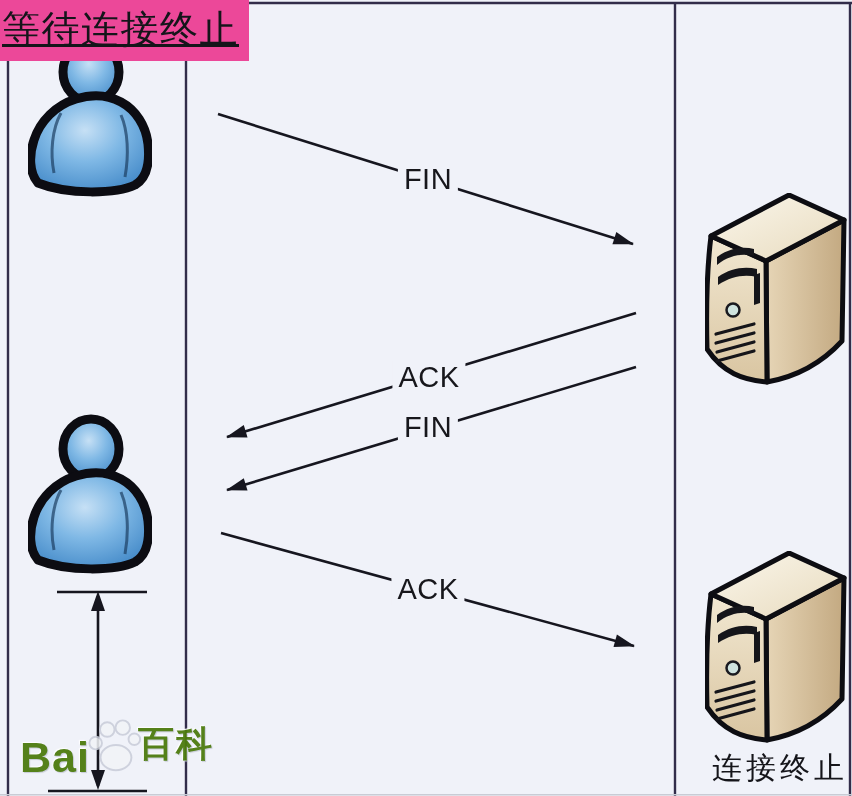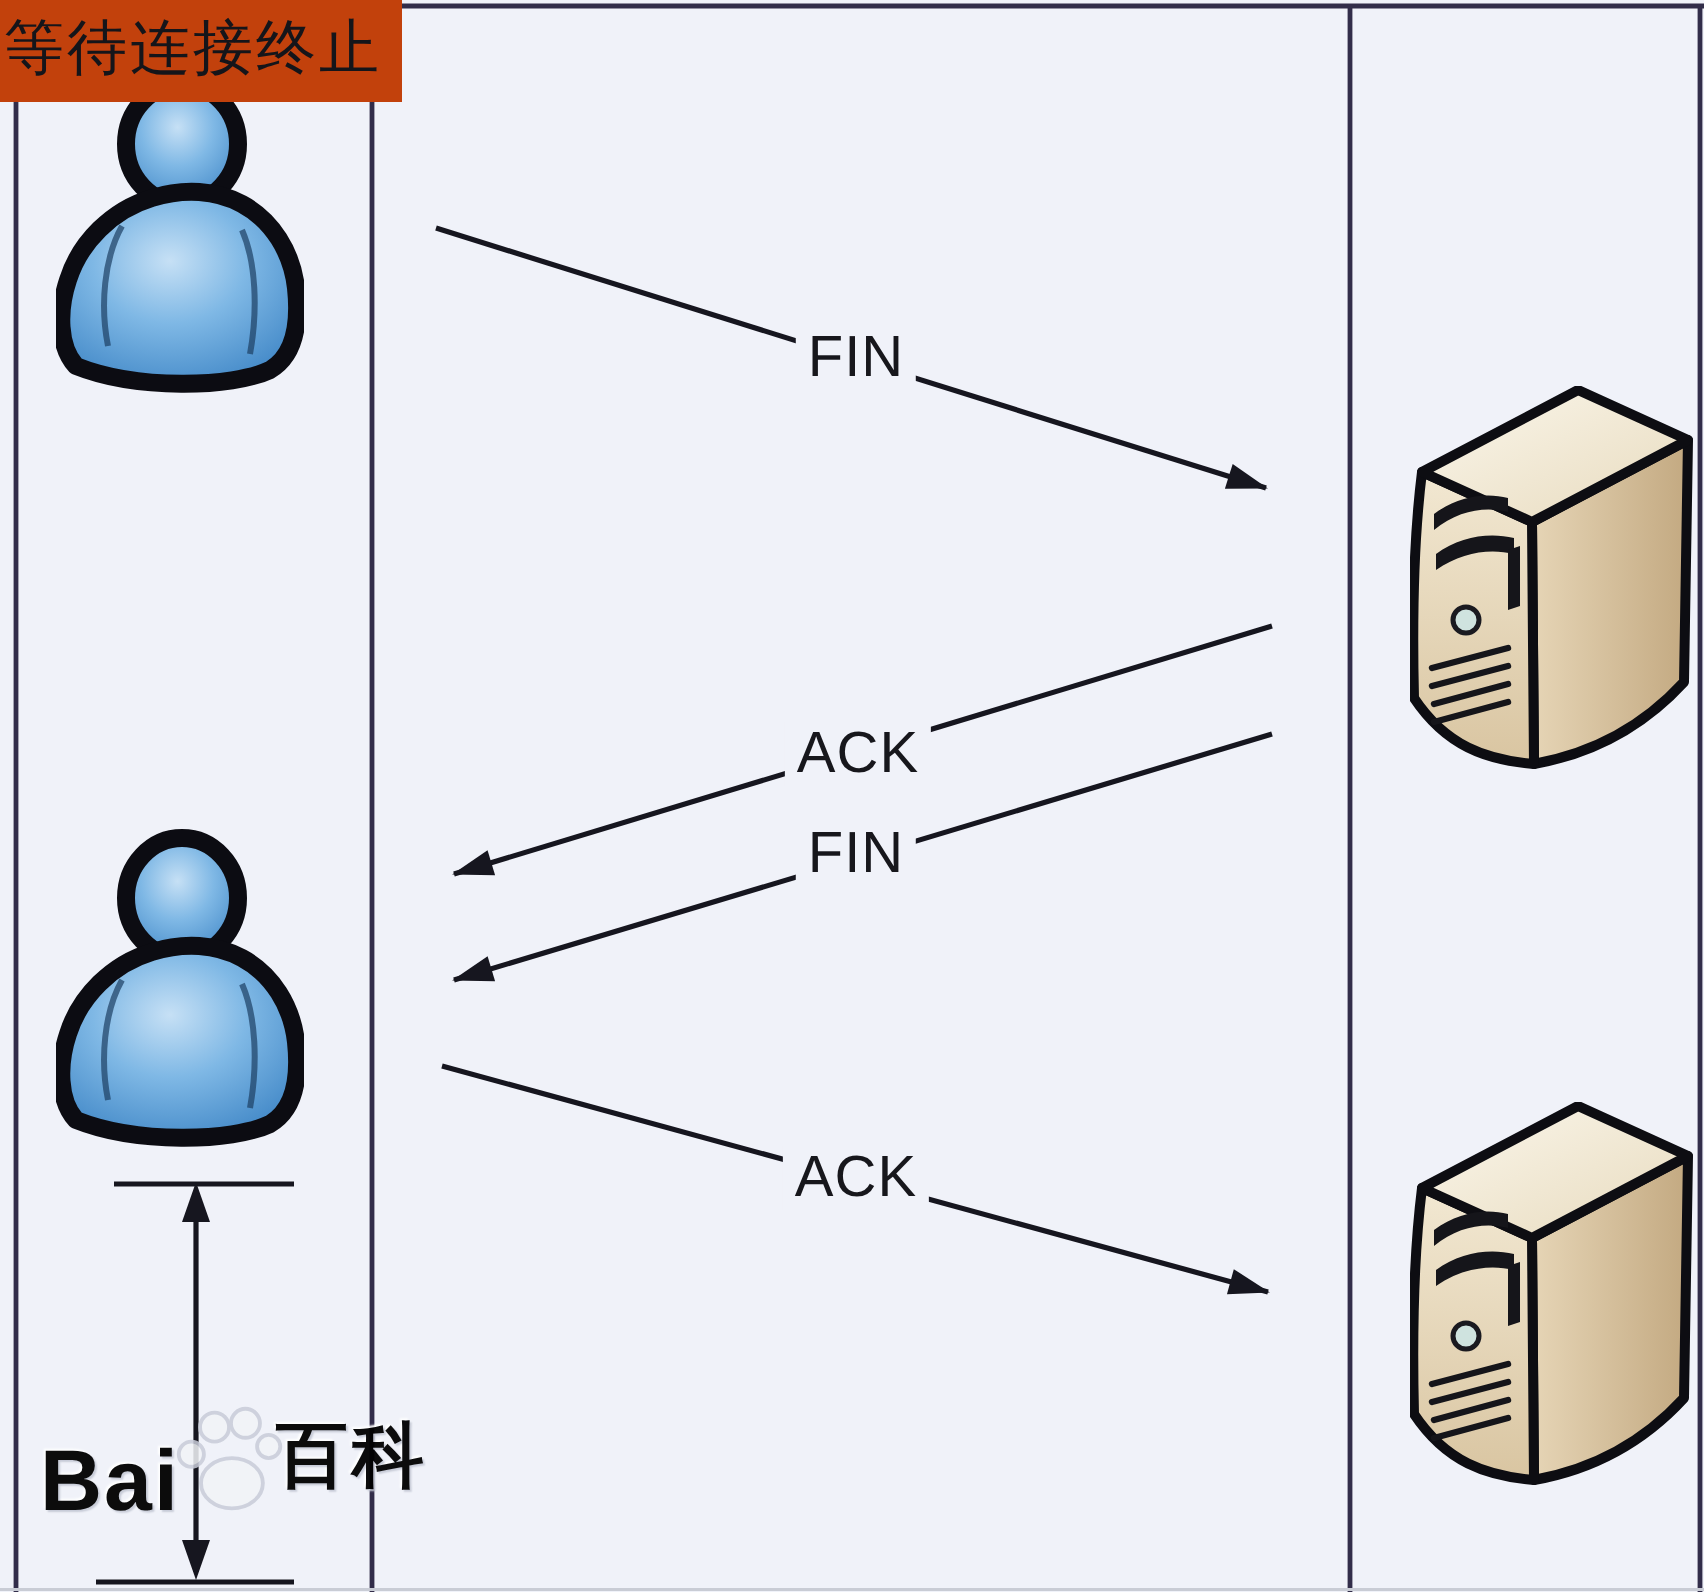--- a/index.html
+++ b/index.html
@@ -29,36 +29,37 @@
   }
   .cjk {
     position: absolute;
     font-family: "Liberation Serif", "DejaVu Serif", serif;
     color: #15151a;
     font-weight: 500;
     white-space: nowrap;
   }
   #wait-label {
     left: 0; top: 671;
-    font-size: 30px;
+    font-size: 38px;
     letter-spacing: 1.5px;
-    background: #c2410c;
+    background: #ec4899;
     padding: 4px 10px 6px 2px;
+    text-decoration: underline;
   }
   #term-label {
     left: 712px; top: 748px;
     font-size: 30px;
     letter-spacing: 4px;
   }
   #watermark {
     position: absolute;
-    left: 20px; top: 700px;
+    left: 20px; top: 716px;
     display: flex;
     align-items: flex-end;
-    color: #000000;
+    color: #4d7c0f;
     font-weight: bold;
     opacity: 0.95;
     text-shadow: 1px 1px 1px #c5c9d5, -1px -1px 1px #ffffff;
     user-select: none;
   }
   #watermark .wm-left  { font-size: 43px; letter-spacing: 1px; }
   #watermark .wm-right { font-size: 36px; margin-bottom: 13px; letter-spacing: 2px; }
   #watermark svg { margin: 0 -6px 6px -4px; }
 </style>
 </head>
@@ -157,20 +158,21 @@
   <svg class="actor" style="left:705px; top:551px" width="144" height="200" xmlns="http://www.w3.org/2000/svg" xmlns:xlink="http://www.w3.org/1999/xlink">
       <use href="#sym-server" xlink:href="#sym-server"></use>
     </svg>
 
   <div class="msg" style="left:428px; top:163px">FIN</div>
   <div class="msg" style="left:429px; top:361px">ACK</div>
   <div class="msg" style="left:428px; top:411px">FIN</div>
   <div class="msg" style="left:428px; top:573px">ACK</div>
 
   <div class="cjk" id="wait-label">等待连接终止</div>
+  <div class="cjk" id="term-label">连接终止</div>
 
   <div id="watermark">
     <span class="wm-left">Bai</span>
     <svg width="58" height="60" viewBox="0 0 60 60" xmlns="http://www.w3.org/2000/svg">
       <g fill="#f2f4f8" stroke="#c9cdd9" stroke-width="2" opacity="0.9">
         <circle cx="10" cy="27" r="6.5"></circle>
         <circle cx="22" cy="13" r="7.5"></circle>
         <circle cx="38" cy="11" r="7.5"></circle>
         <circle cx="50" cy="23" r="6"></circle>
         <ellipse cx="31" cy="42" rx="16" ry="13"></ellipse>

